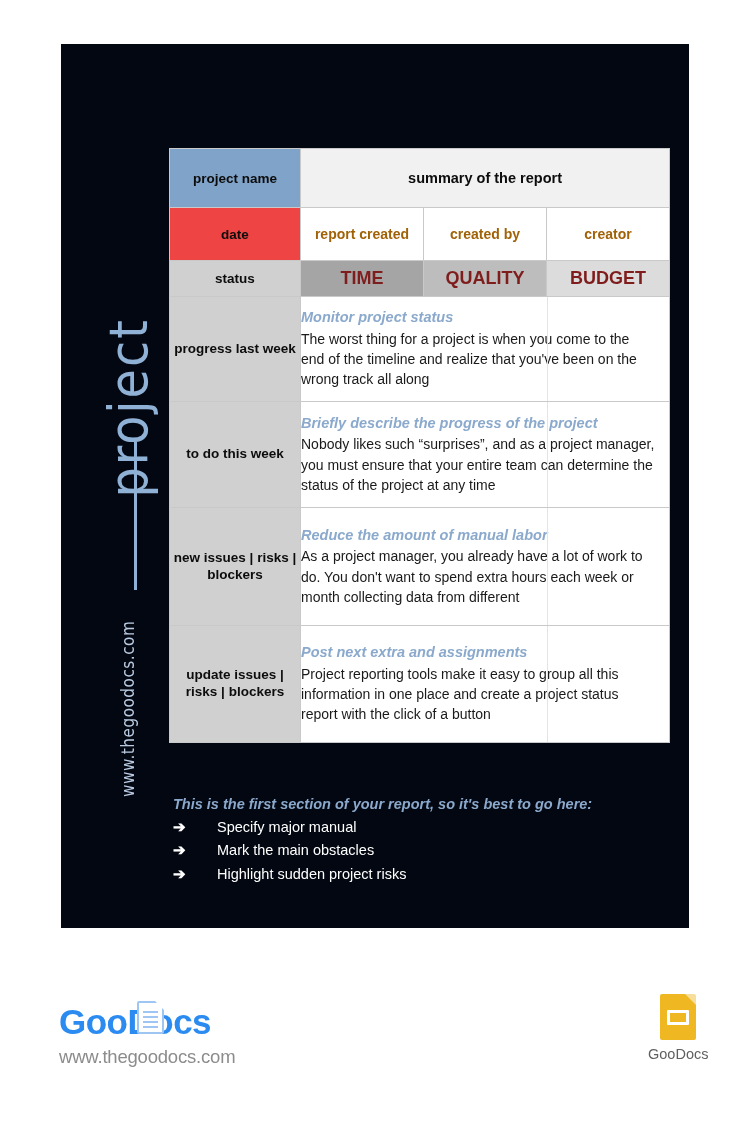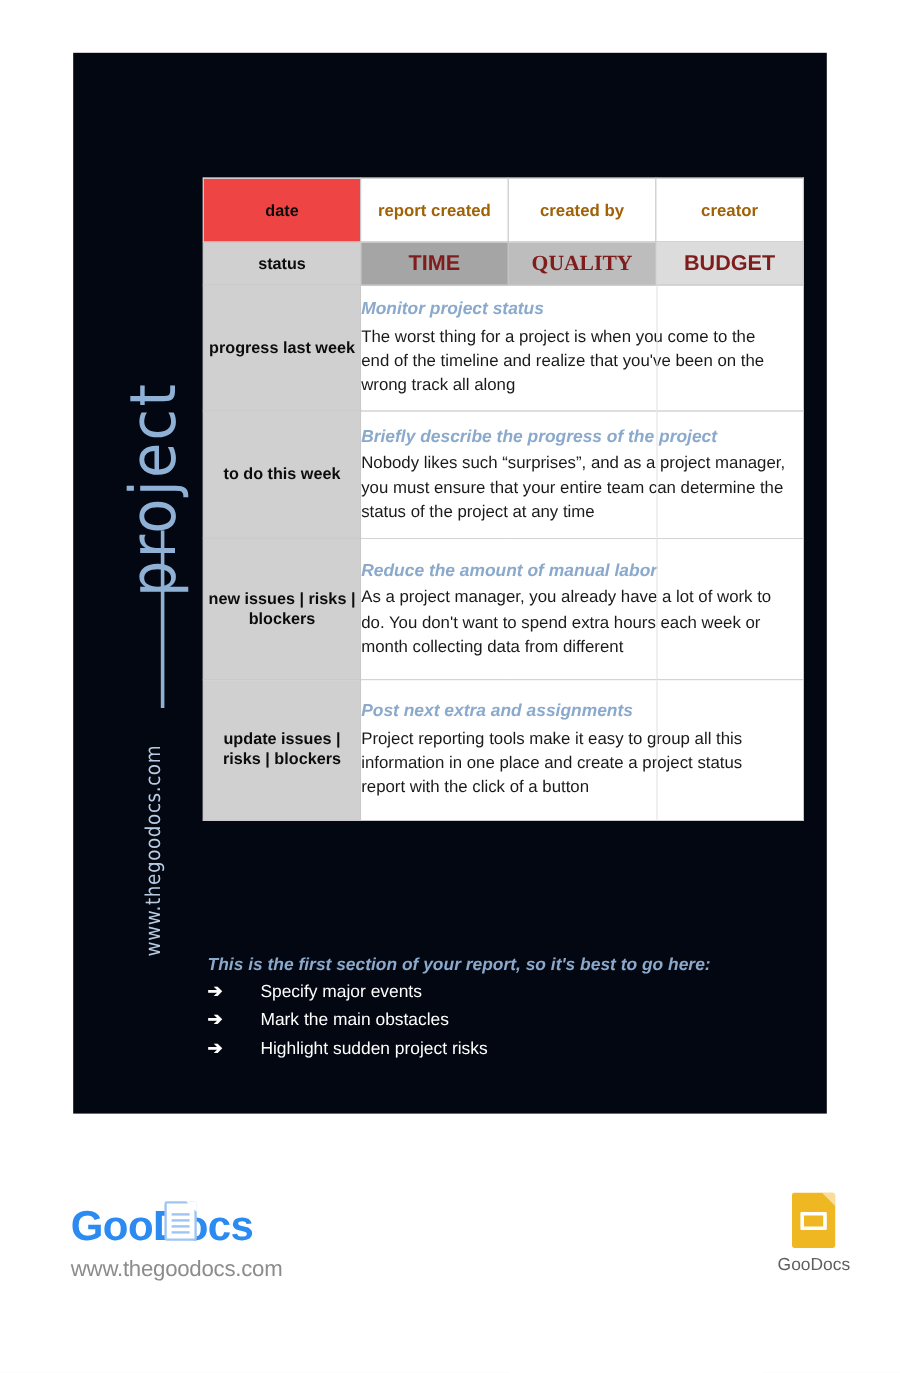--- a/index.html
+++ b/index.html
@@ -172,21 +172,21 @@
     height: 36px;
   }
   .h-metric {
     color: #7f1d1d;
     font-size: 18px;
     font-weight: bold;
     text-align: center;
     height: 36px;
   }
   .m-time    { background: #a5a5a5; }
-  .m-quality { background: #bdbdbd; font-family: Liberation Serif, serif; }
+  .m-quality { background: #bdbdbd; }
   .m-budget  { background: #dcdcdc; }
 
   
   .b-label {
     background: #d0d0d0;
     color: #0c0c0c;
     font-size: 13.5px;
     font-weight: bold;
     text-align: center;
     line-height: 1.25;
@@ -372,20 +372,24 @@
 
     <div id="table-wrap">
       <table class="report">
         <colgroup>
           <col class="c-label">
             <col class="c-time">
             <col class="c-quality">
             <col class="c-budget">
         </colgroup>
         <tbody>
+          <tr>
+            <td class="h-project">project name</td>
+            <td class="h-summary" colspan="3">summary of the report</td>
+          </tr>
 
           <tr>
             <td class="h-date">date</td>
             <td class="h-sub">report created</td>
             <td class="h-sub">created by</td>
             <td class="h-sub">creator</td>
           </tr>
 
           <tr>
             <td class="h-status">status</td>
@@ -431,21 +435,21 @@
           </tr>
         </tbody>
       </table>
     </div>
 
     <div id="bullets">
       <div class="head">This is the first section of your report, so it's best to go here:</div>
       <ul>
         <li>
           <span class="arrow">➔</span>
-          <span>Specify major events</span>
+          <span>Specify major manual</span>
         </li>
         <li>
           <span class="arrow">➔</span>
           <span>Mark the main obstacles</span>
         </li>
         <li>
           <span class="arrow">➔</span>
           <span>Highlight sudden project risks</span>
         </li>
       </ul>

